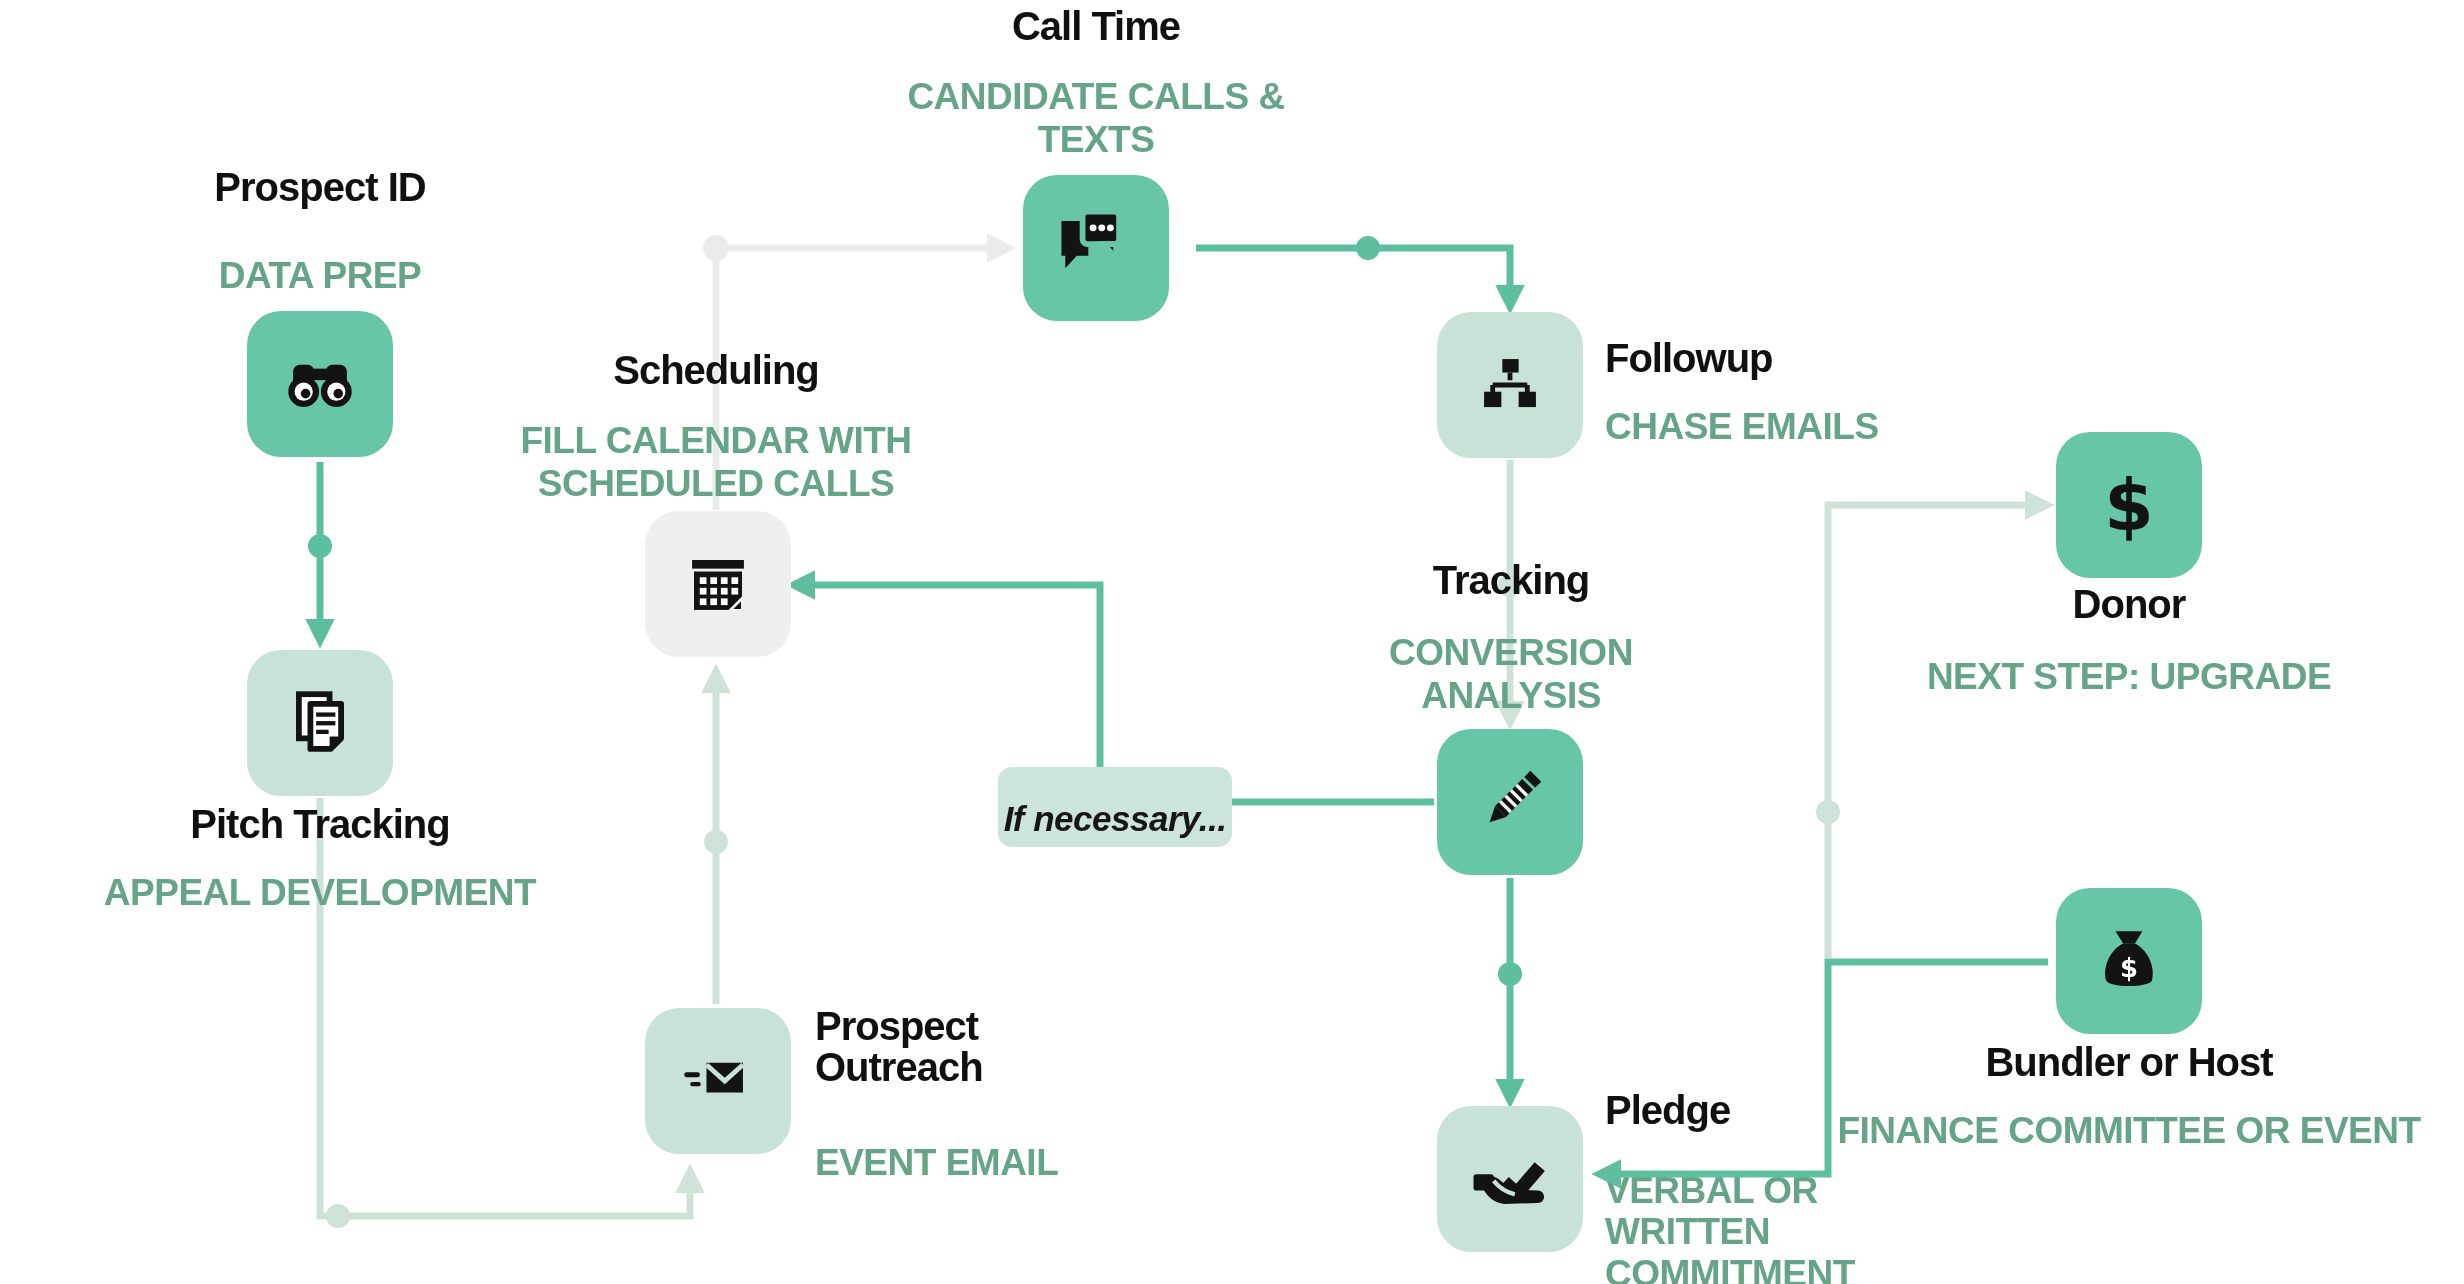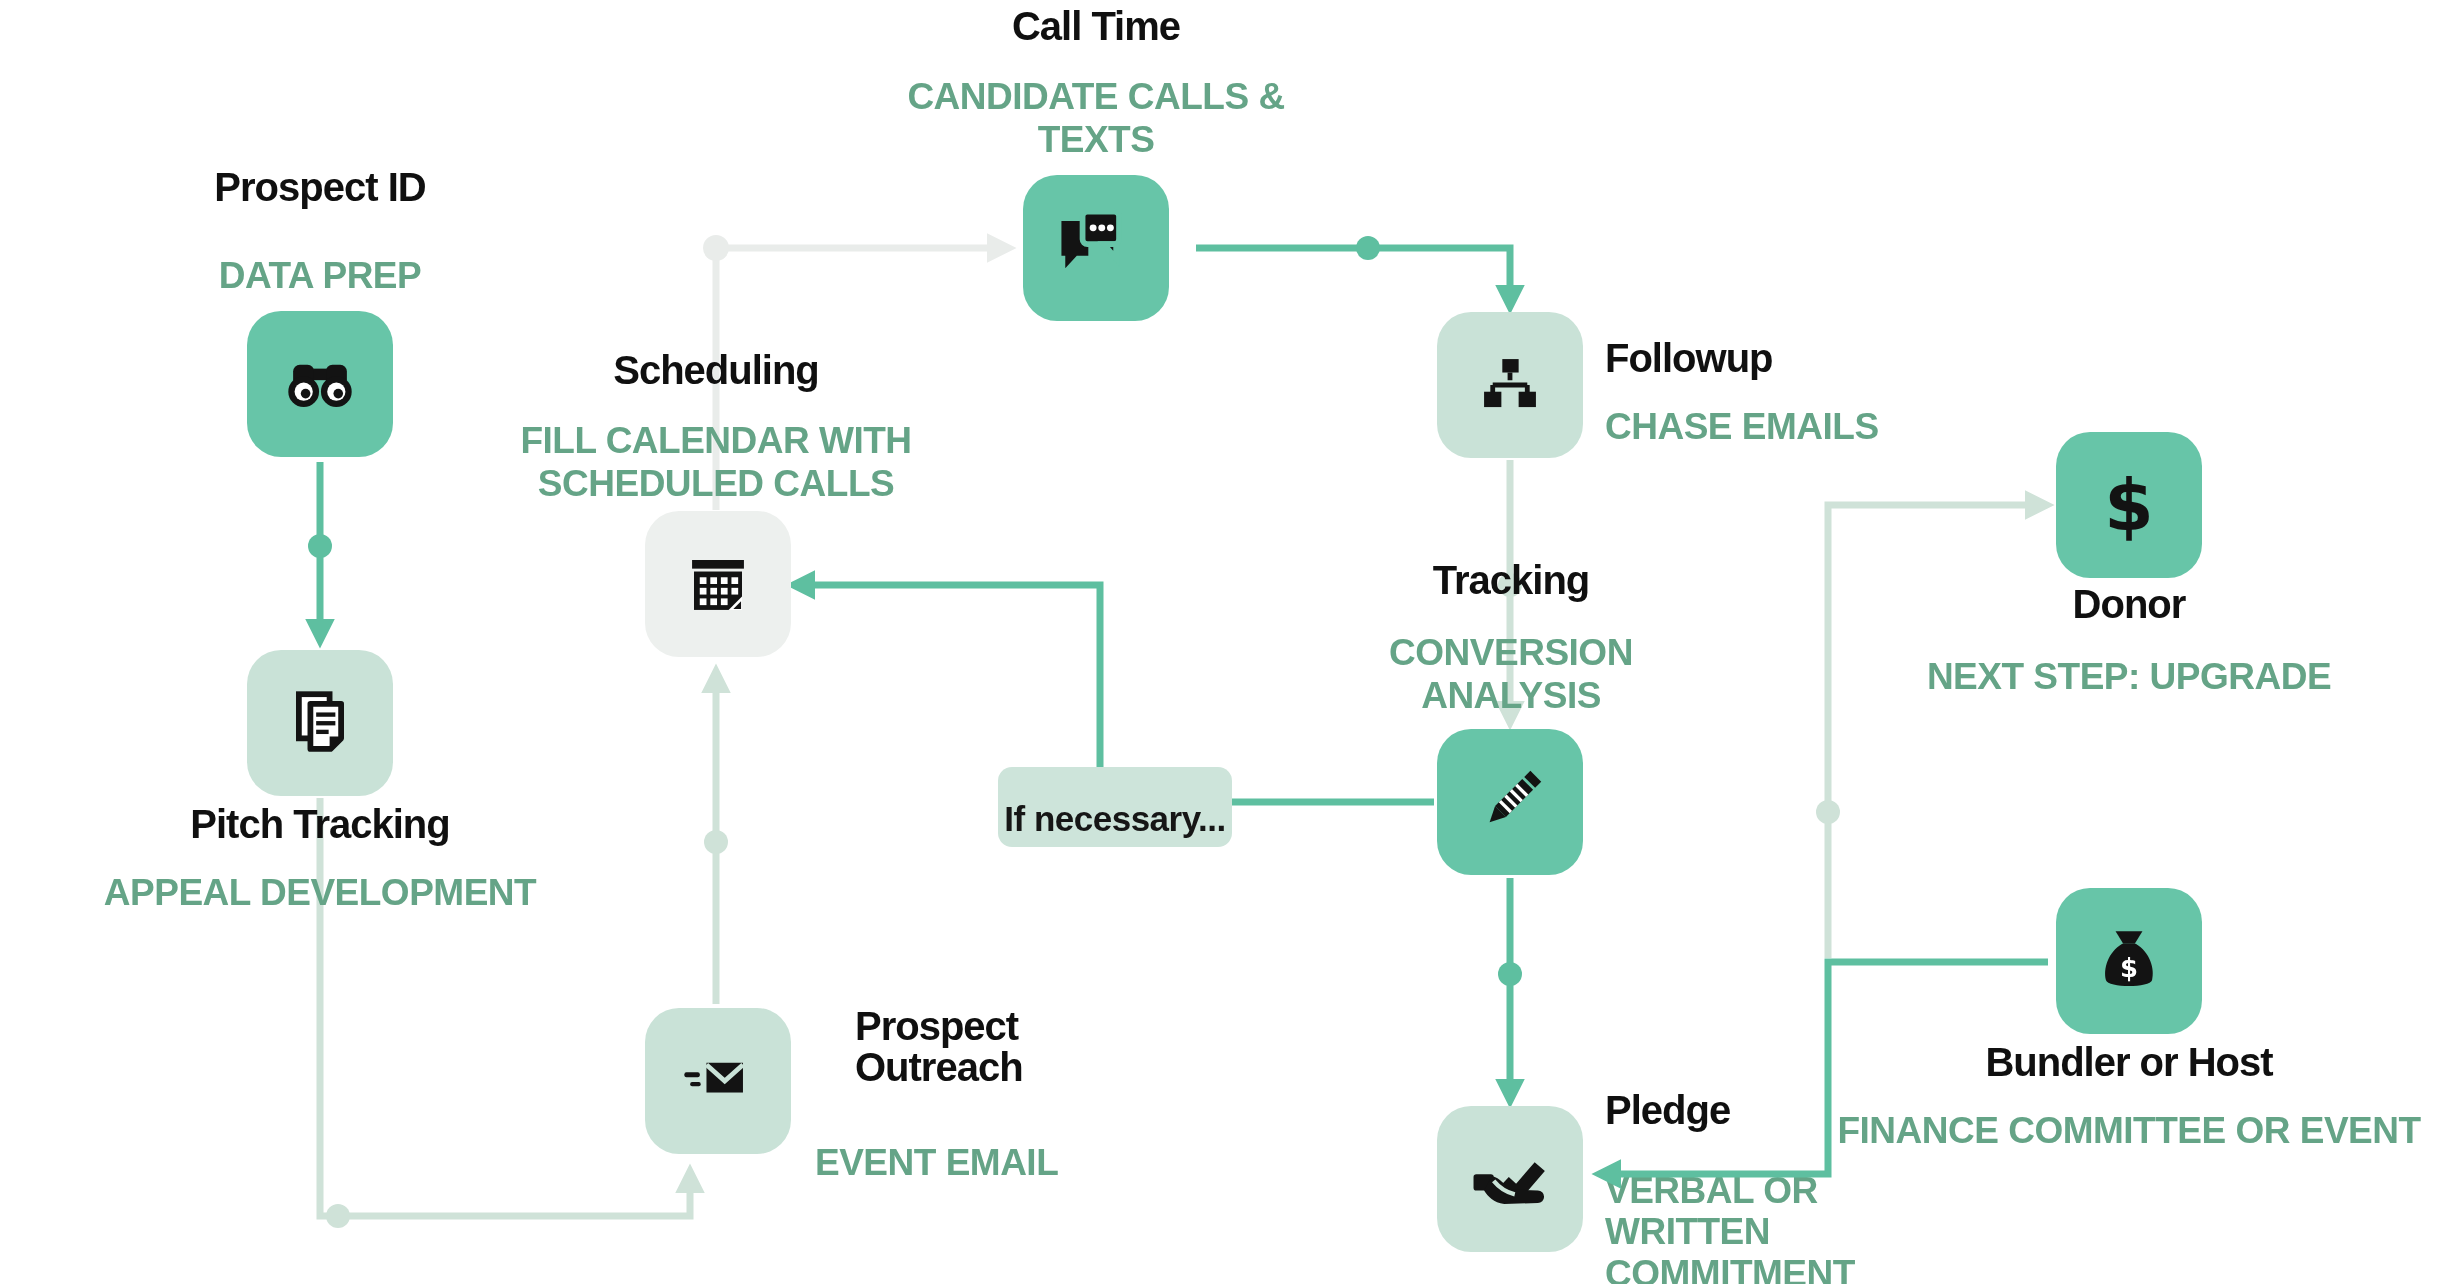--- a/index.html
+++ b/index.html
@@ -30,21 +30,21 @@
   }
   .t-center{text-align:center;}
   .t-left{text-align:left;}
 
   .if-box{
     position:absolute;left:998px;top:767px;width:234px;height:80px;
     background:var(--tile-light2,#cde4da);border-radius:14px;
     display:flex;align-items:center;justify-content:center;z-index:1;
   }
   .if-box span{
-    font-weight:700;font-size:35px;color:#161616;letter-spacing:-0.5px;margin-top:24px;
+    font-style:italic;font-weight:700;font-size:35px;color:#161616;letter-spacing:-0.5px;margin-top:24px;
   }
 
   
   .ln{fill:none;stroke-width:7px;}
   .ln-teal{stroke:var(--line-teal,#5ebfa0);}
   .ln-light{stroke:var(--line-light,#cfe2d8);}
   .ln-gray{stroke:var(--line-gray,#e9ecea);}
   .dot-teal{fill:var(--line-teal,#5ebfa0);}
   .dot-light{fill:var(--line-light,#cfe2d8);}
   .dot-gray{fill:var(--line-gray,#e9ecea);}
@@ -201,21 +201,21 @@
 </div>
 
 <div class="tile tile-light" style="left:645px;top:1008px;">
   <svg viewBox="0 0 100 100">
     <rect class="glyph" x="15" y="41" width="16" height="5" rx="2"></rect>
     <rect class="glyph" x="21" y="51" width="11" height="4.5" rx="2"></rect>
     <rect class="glyph" x="38" y="31" width="38" height="31"></rect>
     <path fill="none" stroke="#c9e2d7" stroke-width="5" d="M38,33 L57,50 L76,33"></path>
   </svg>
 </div>
-<div class="title t-left" style="left:815px;top:1006px;width:330px;margin-left:40px;">Prospect Outreach</div>
+<div class="title t-left" style="left:815px;top:1006px;width:330px;">Prospect Outreach</div>
 <div class="subtitle t-left" style="left:815px;top:1142px;width:400px;">EVENT EMAIL</div>
 
 <div class="tile tile-light" style="left:1437px;top:1106px;">
   <svg viewBox="0 0 100 100">
     <path fill="none" stroke="#131313" stroke-width="14" d="M44,53 l13,12 l24,-28"></path>
     <rect class="glyph" x="12" y="45" width="21" height="17" rx="3"></rect>
     <path class="glyph" d="M31,47 c9,2 13,10 21,14 l27,1 a6.5,6.5 0 0 1 0,13 l-35,1 c-11,-1 -17,-8 -21,-14 z"></path>
     <path fill="none" stroke="#c9e2d7" stroke-width="4.5" d="M33,52 q9,11 22,14"></path>
   </svg>
 </div>

